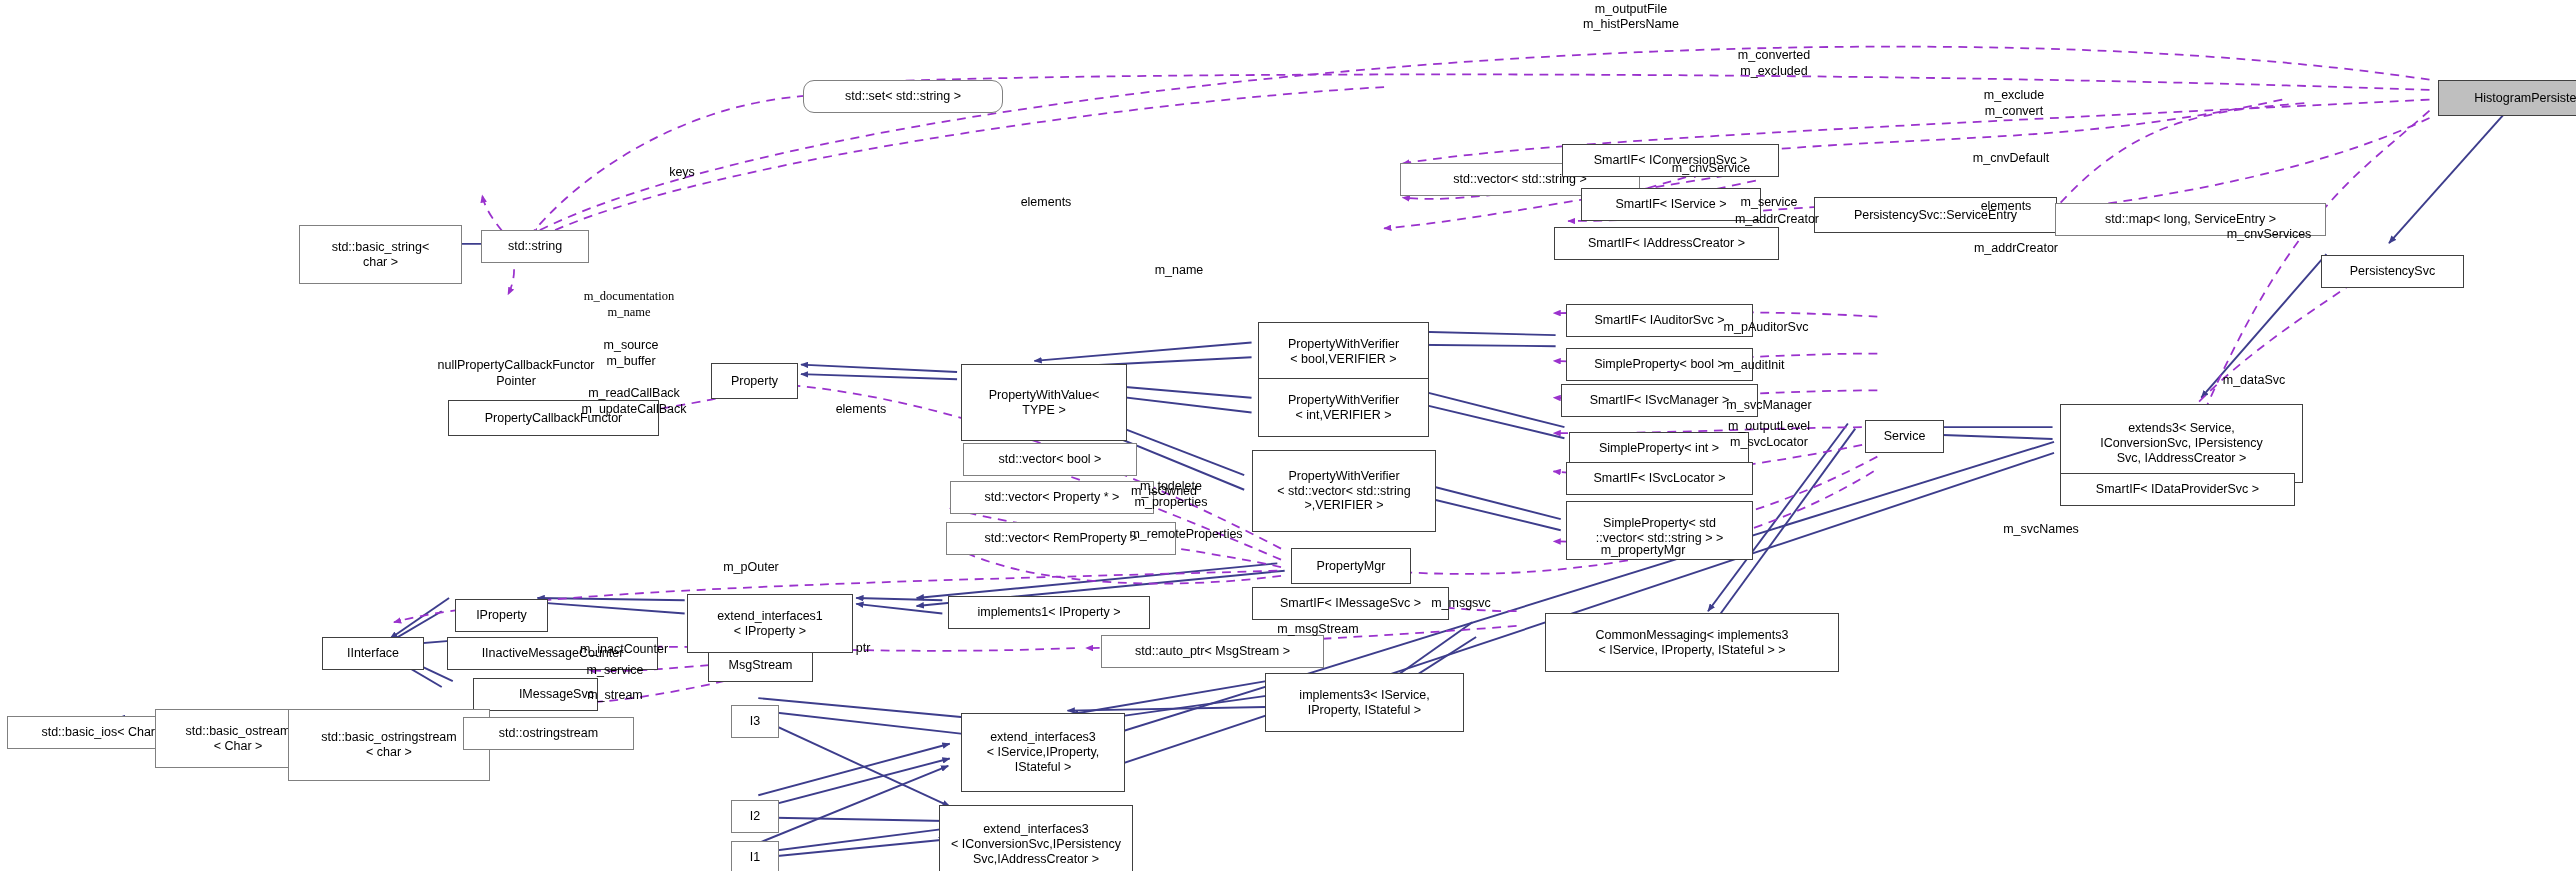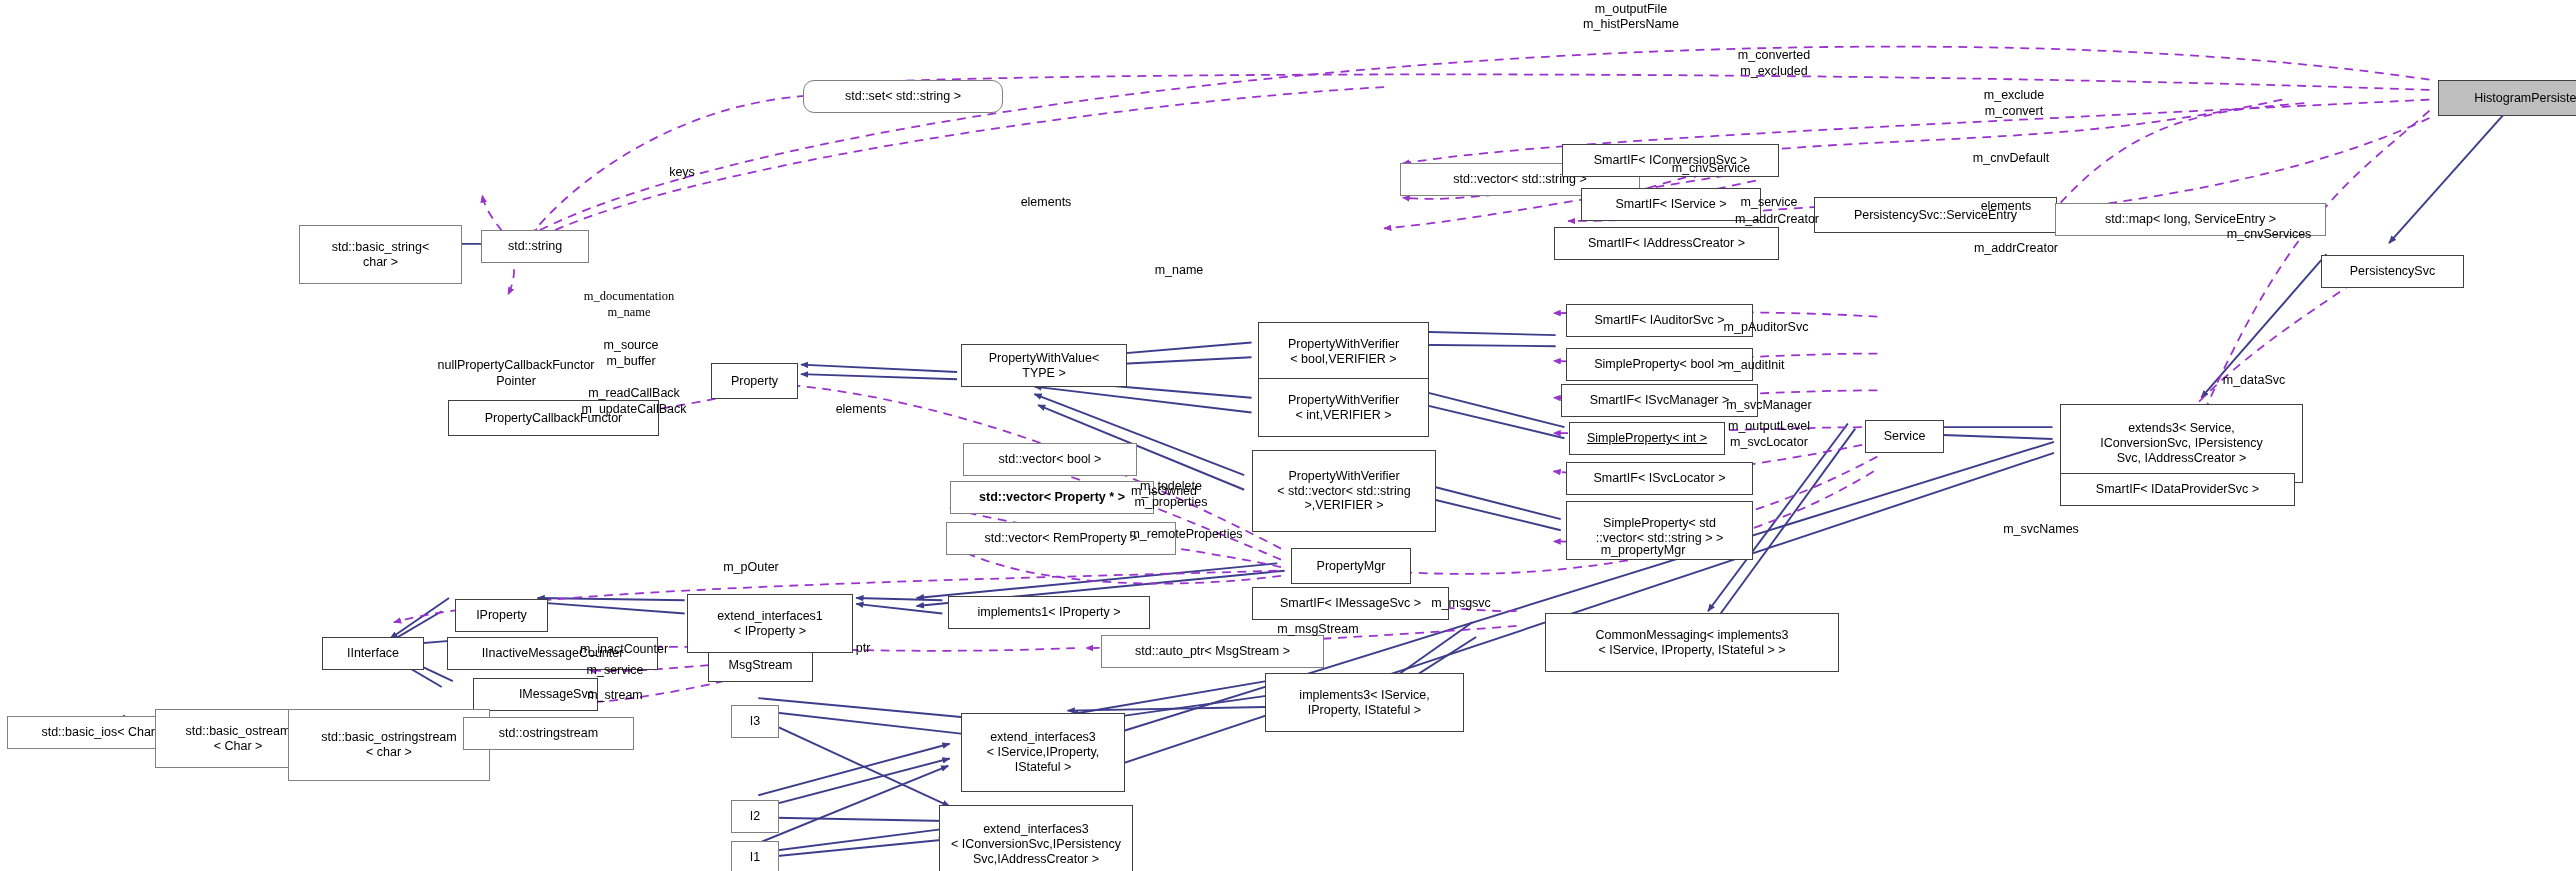--- a/index.html
+++ b/index.html
@@ -168,39 +168,39 @@
       <path d="M695,345 C700,360 700,380 690,400"></path>
     </g>
   </svg>
 <div class="node" style="left: 299px; top: 225px; width: 163px; height: 59px;">std::basic_string&lt;
 char &gt;</div>
     <div class="node" style="left: 481px; top: 230px; width: 108px; height: 33px;">std::string</div>
     <div class="node" style="left: 803px; top: 80px; width: 200px; height: 33px; border-radius: 11px;">std::set&lt; std::string &gt;</div>
     <div class="node" style="left: 1400px; top: 163px; width: 240px; height: 33px;">std::vector&lt; std::string &gt;</div>
     <div class="node strong" style="left: 448px; top: 400px; width: 211px; height: 36px;">PropertyCallbackFunctor</div>
     <div class="node strong" style="left: 711px; top: 363px; width: 87px; height: 36px;">Property</div>
-    <div class="node strong" style="left: 961px; top: 344px; width: 166px; height: 43px;">PropertyWithValue&lt;
+    <div class="node strong" style="left: 961px; top: 364px; width: 166px; height: 77px;">PropertyWithValue&lt;
 TYPE &gt;</div>
     <div class="node strong" style="left: 1258px; top: 322px; width: 171px; height: 59px;">PropertyWithVerifier
 &lt; bool,VERIFIER &gt;</div>
     <div class="node strong" style="left: 1258px; top: 378px; width: 171px; height: 59px;">PropertyWithVerifier
 &lt; int,VERIFIER &gt;</div>
     <div class="node strong" style="left: 1252px; top: 450px; width: 184px; height: 82px;">PropertyWithVerifier
 &lt; std::vector&lt; std::string
 &gt;,VERIFIER &gt;</div>
     <div class="node" style="left: 963px; top: 443px; width: 174px; height: 33px;">std::vector&lt; bool &gt;</div>
-    <div class="node" style="left: 950px; top: 481px; width: 204px; height: 33px; font-weight: bold;">std::vector&lt; Property * &gt;</div>
+    <div class="node" style="left: 950px; top: 481px; width: 204px; height: 33px;">std::vector&lt; Property * &gt;</div>
     <div class="node" style="left: 946px; top: 522px; width: 230px; height: 33px;">std::vector&lt; RemProperty &gt;</div>
     <div class="node strong" style="left: 1291px; top: 548px; width: 120px; height: 36px;">PropertyMgr</div>
     <div class="node strong" style="left: 1252px; top: 587px; width: 197px; height: 33px;">SmartIF&lt; IMessageSvc &gt;</div>
     <div class="node" style="left: 1101px; top: 635px; width: 223px; height: 33px;">std::auto_ptr&lt; MsgStream &gt;</div>
     <div class="node strong" style="left: 1566px; top: 304px; width: 187px; height: 33px;">SmartIF&lt; IAuditorSvc &gt;</div>
     <div class="node strong" style="left: 1566px; top: 348px; width: 187px; height: 33px;">SimpleProperty&lt; bool &gt;</div>
     <div class="node strong" style="left: 1561px; top: 384px; width: 197px; height: 33px;">SmartIF&lt; ISvcManager &gt;</div>
-    <div class="node strong" style="left: 1569px; top: 422px; width: 156px; height: 33px; text-decoration: underline;">SimpleProperty&lt; int &gt;</div>
+    <div class="node strong" style="left: 1569px; top: 432px; width: 180px; height: 33px;">SimpleProperty&lt; int &gt;</div>
     <div class="node strong" style="left: 1566px; top: 462px; width: 187px; height: 33px;">SmartIF&lt; ISvcLocator &gt;</div>
     <div class="node strong" style="left: 1566px; top: 501px; width: 187px; height: 59px;">SimpleProperty&lt; std
 ::vector&lt; std::string &gt; &gt;</div>
     <div class="node strong" style="left: 1562px; top: 144px; width: 217px; height: 33px;">SmartIF&lt; IConversionSvc &gt;</div>
     <div class="node strong" style="left: 1581px; top: 188px; width: 180px; height: 33px;">SmartIF&lt; IService &gt;</div>
     <div class="node strong" style="left: 1554px; top: 227px; width: 225px; height: 33px;">SmartIF&lt; IAddressCreator &gt;</div>
     <div class="node strong" style="left: 1814px; top: 197px; width: 243px; height: 36px;">PersistencySvc::ServiceEntry</div>
     <div class="node" style="left: 2055px; top: 203px; width: 271px; height: 33px;">std::map&lt; long, ServiceEntry &gt;</div>
     <div class="node strong" style="left: 1865px; top: 420px; width: 79px; height: 33px;">Service</div>
     <div class="node strong" style="left: 2060px; top: 404px; width: 243px; height: 79px;">extends3&lt; Service,

